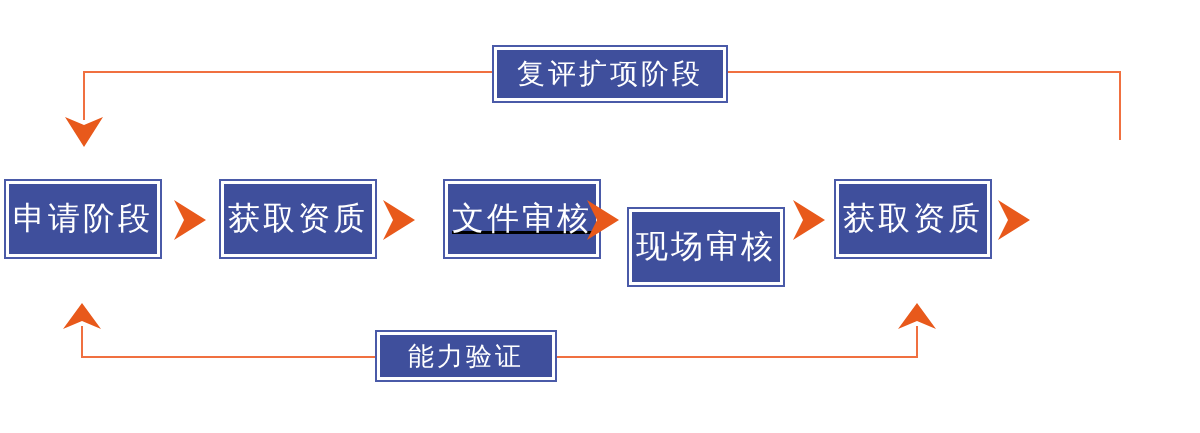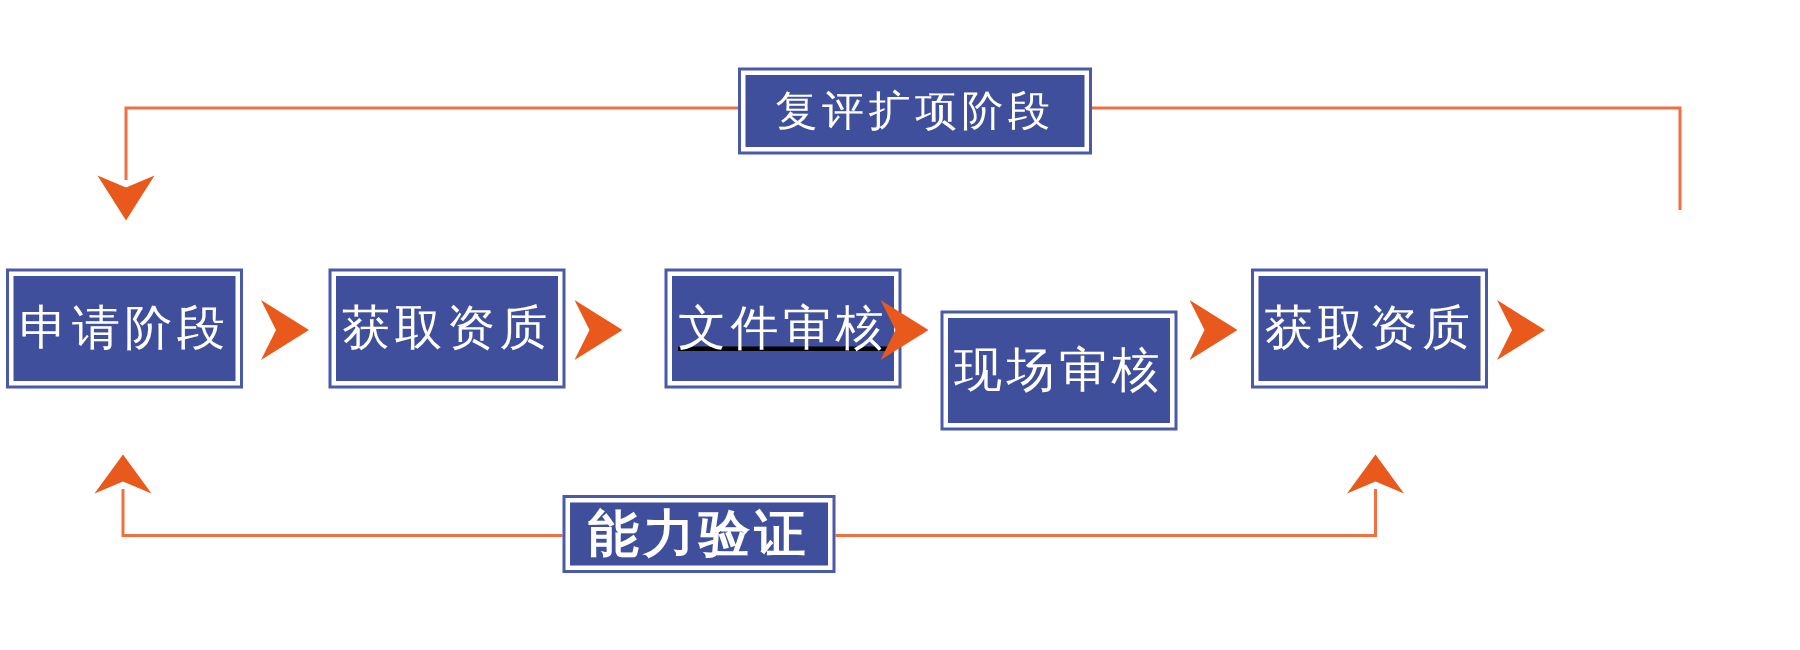--- a/index.html
+++ b/index.html
@@ -40,21 +40,21 @@
   .main-box .box-inner { font-size: 32px; }
   .step-1 { left: 4px; }
   .step-2 { left: 219px; }
   .step-3 { left: 443px; text-decoration: underline; }
   .step-4 { left: 627px; margin-top: 28px; }
   .step-5 { left: 834px; }
   .step-6 { left: 1039px; width: 152px; }
   .top-box { left: 492px; top: 45px; width: 236px; height: 58px; }
   .top-box .box-inner { font-size: 28px; }
   .bottom-box { left: 375px; top: 330px; width: 182px; height: 52px; }
-  .bottom-box .box-inner { font-size: 34px; font-weight: bold; }
+  .bottom-box .box-inner { font-size: 26px; }
   .flow-chevron {
     position: absolute;
     top: 200px;
     width: 32px;
     height: 40px;
     z-index: 2;
   }
   .chev-1 { left: 174px; }
   .chev-2 { left: 383px; }
   .chev-3 { left: 587px; }

